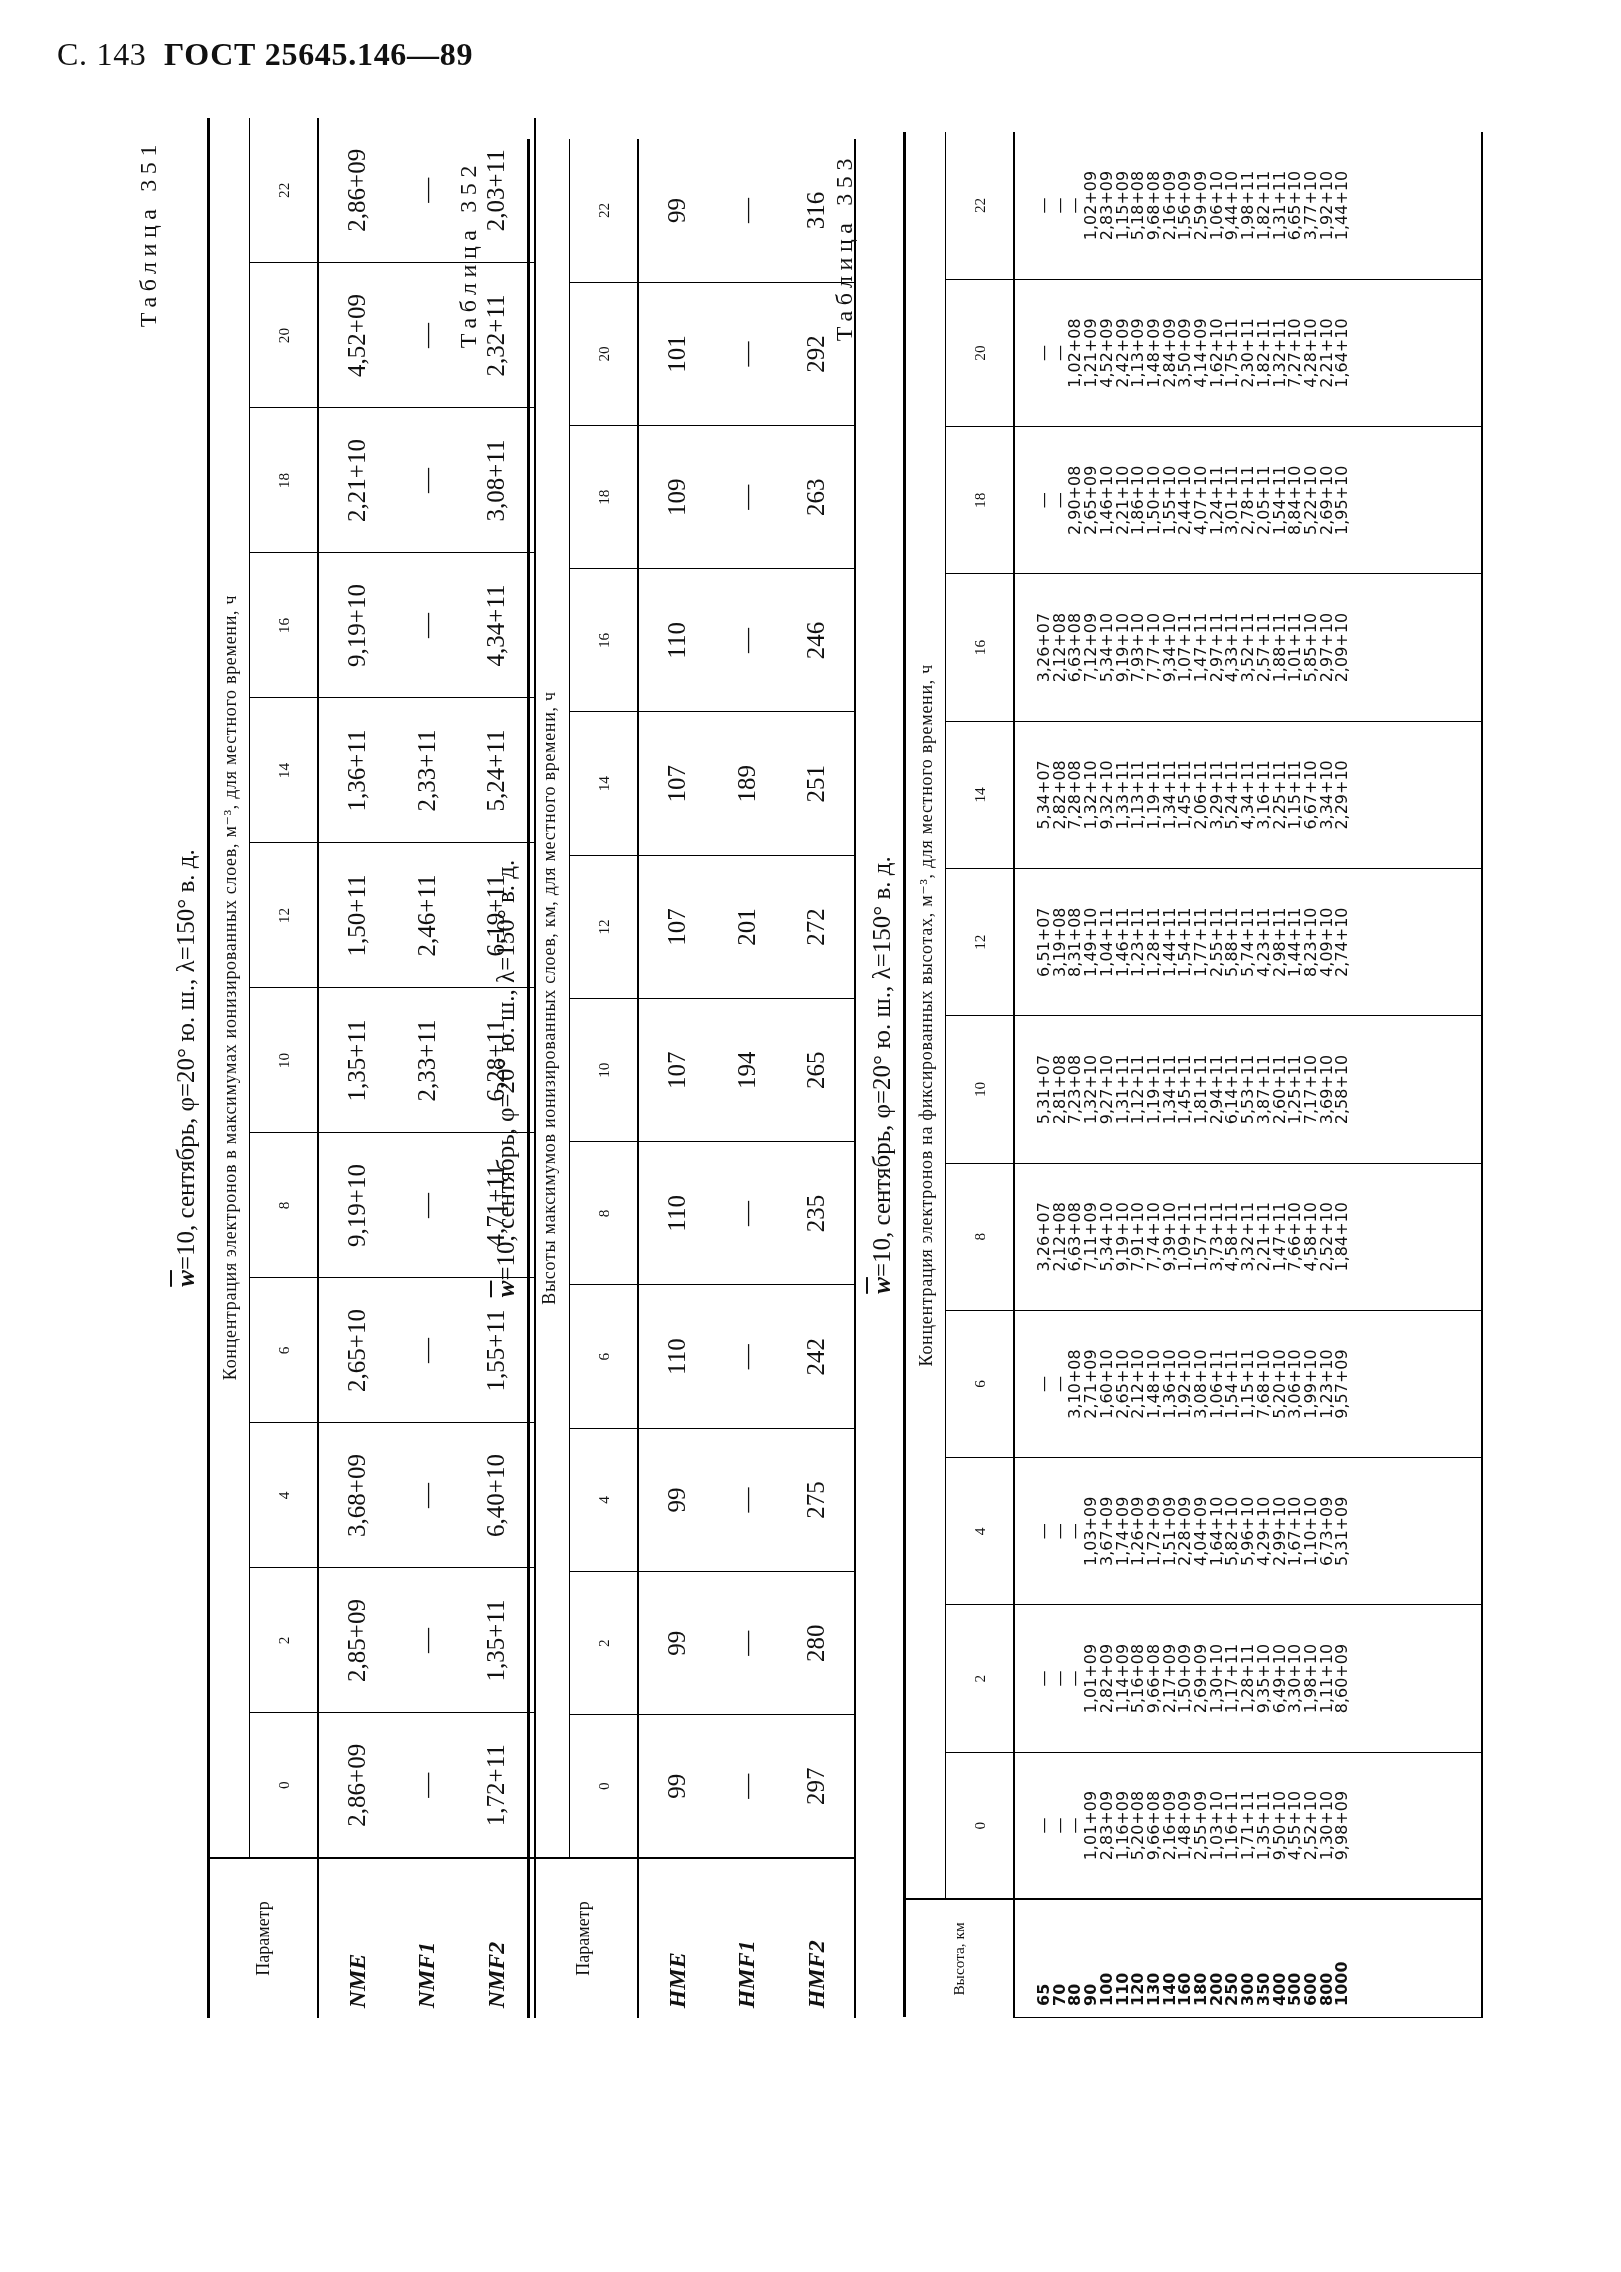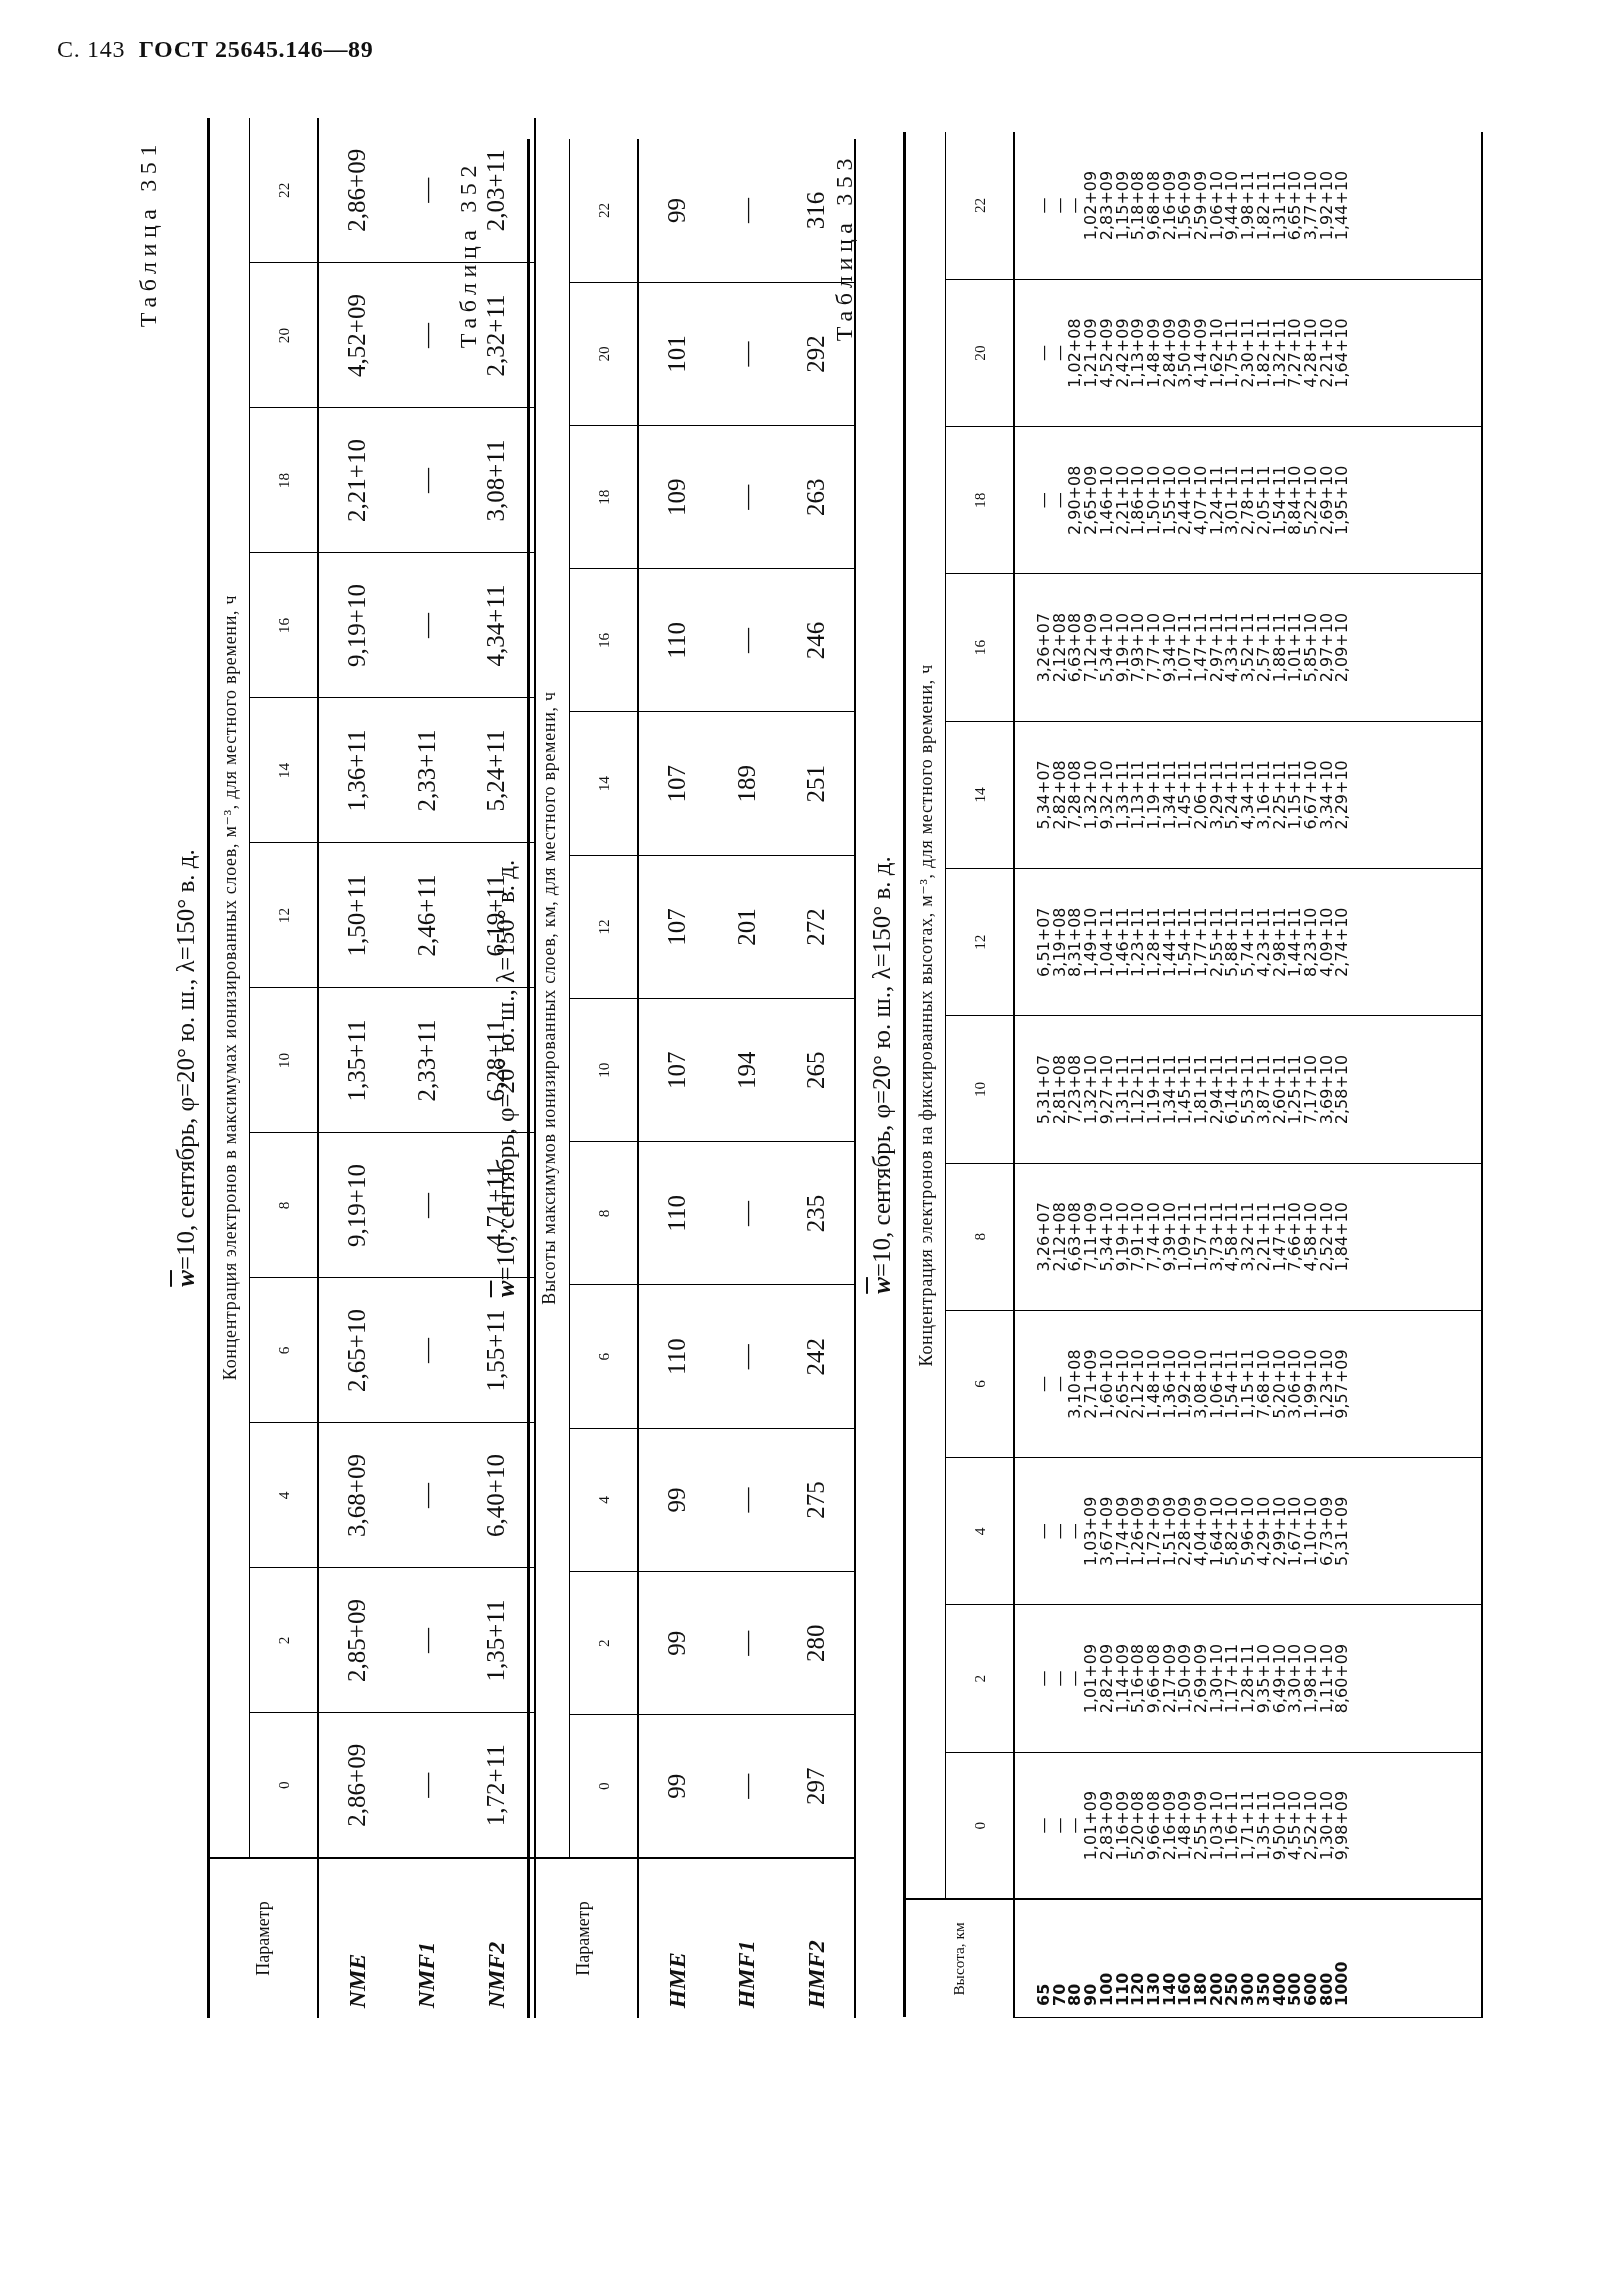--- a/index.html
+++ b/index.html
@@ -2,21 +2,21 @@
 <html style="font-size:11px"><head>
 <meta charset="utf-8">
 <style>
   html, body { margin: 0; padding: 0; background: #ffffff; }
   body {
     width: 1621px; height: 2273px; position: relative; overflow: hidden;
     font-family: "Liberation Serif", "DejaVu Serif", serif; color: #111;
   }
   .page-header {
     position: absolute; left: 57px; top: 36px;
-    font-size: 24px; letter-spacing: 0.7px; white-space: nowrap;
+    font-size: 32px; letter-spacing: 0.7px; white-space: nowrap;
   }
   .page-header .std { font-weight: bold; }
 
   
   .rot {
     position: absolute;
     transform-origin: top left;
     transform: rotate(-90deg);
   }
   .tbl-label {

